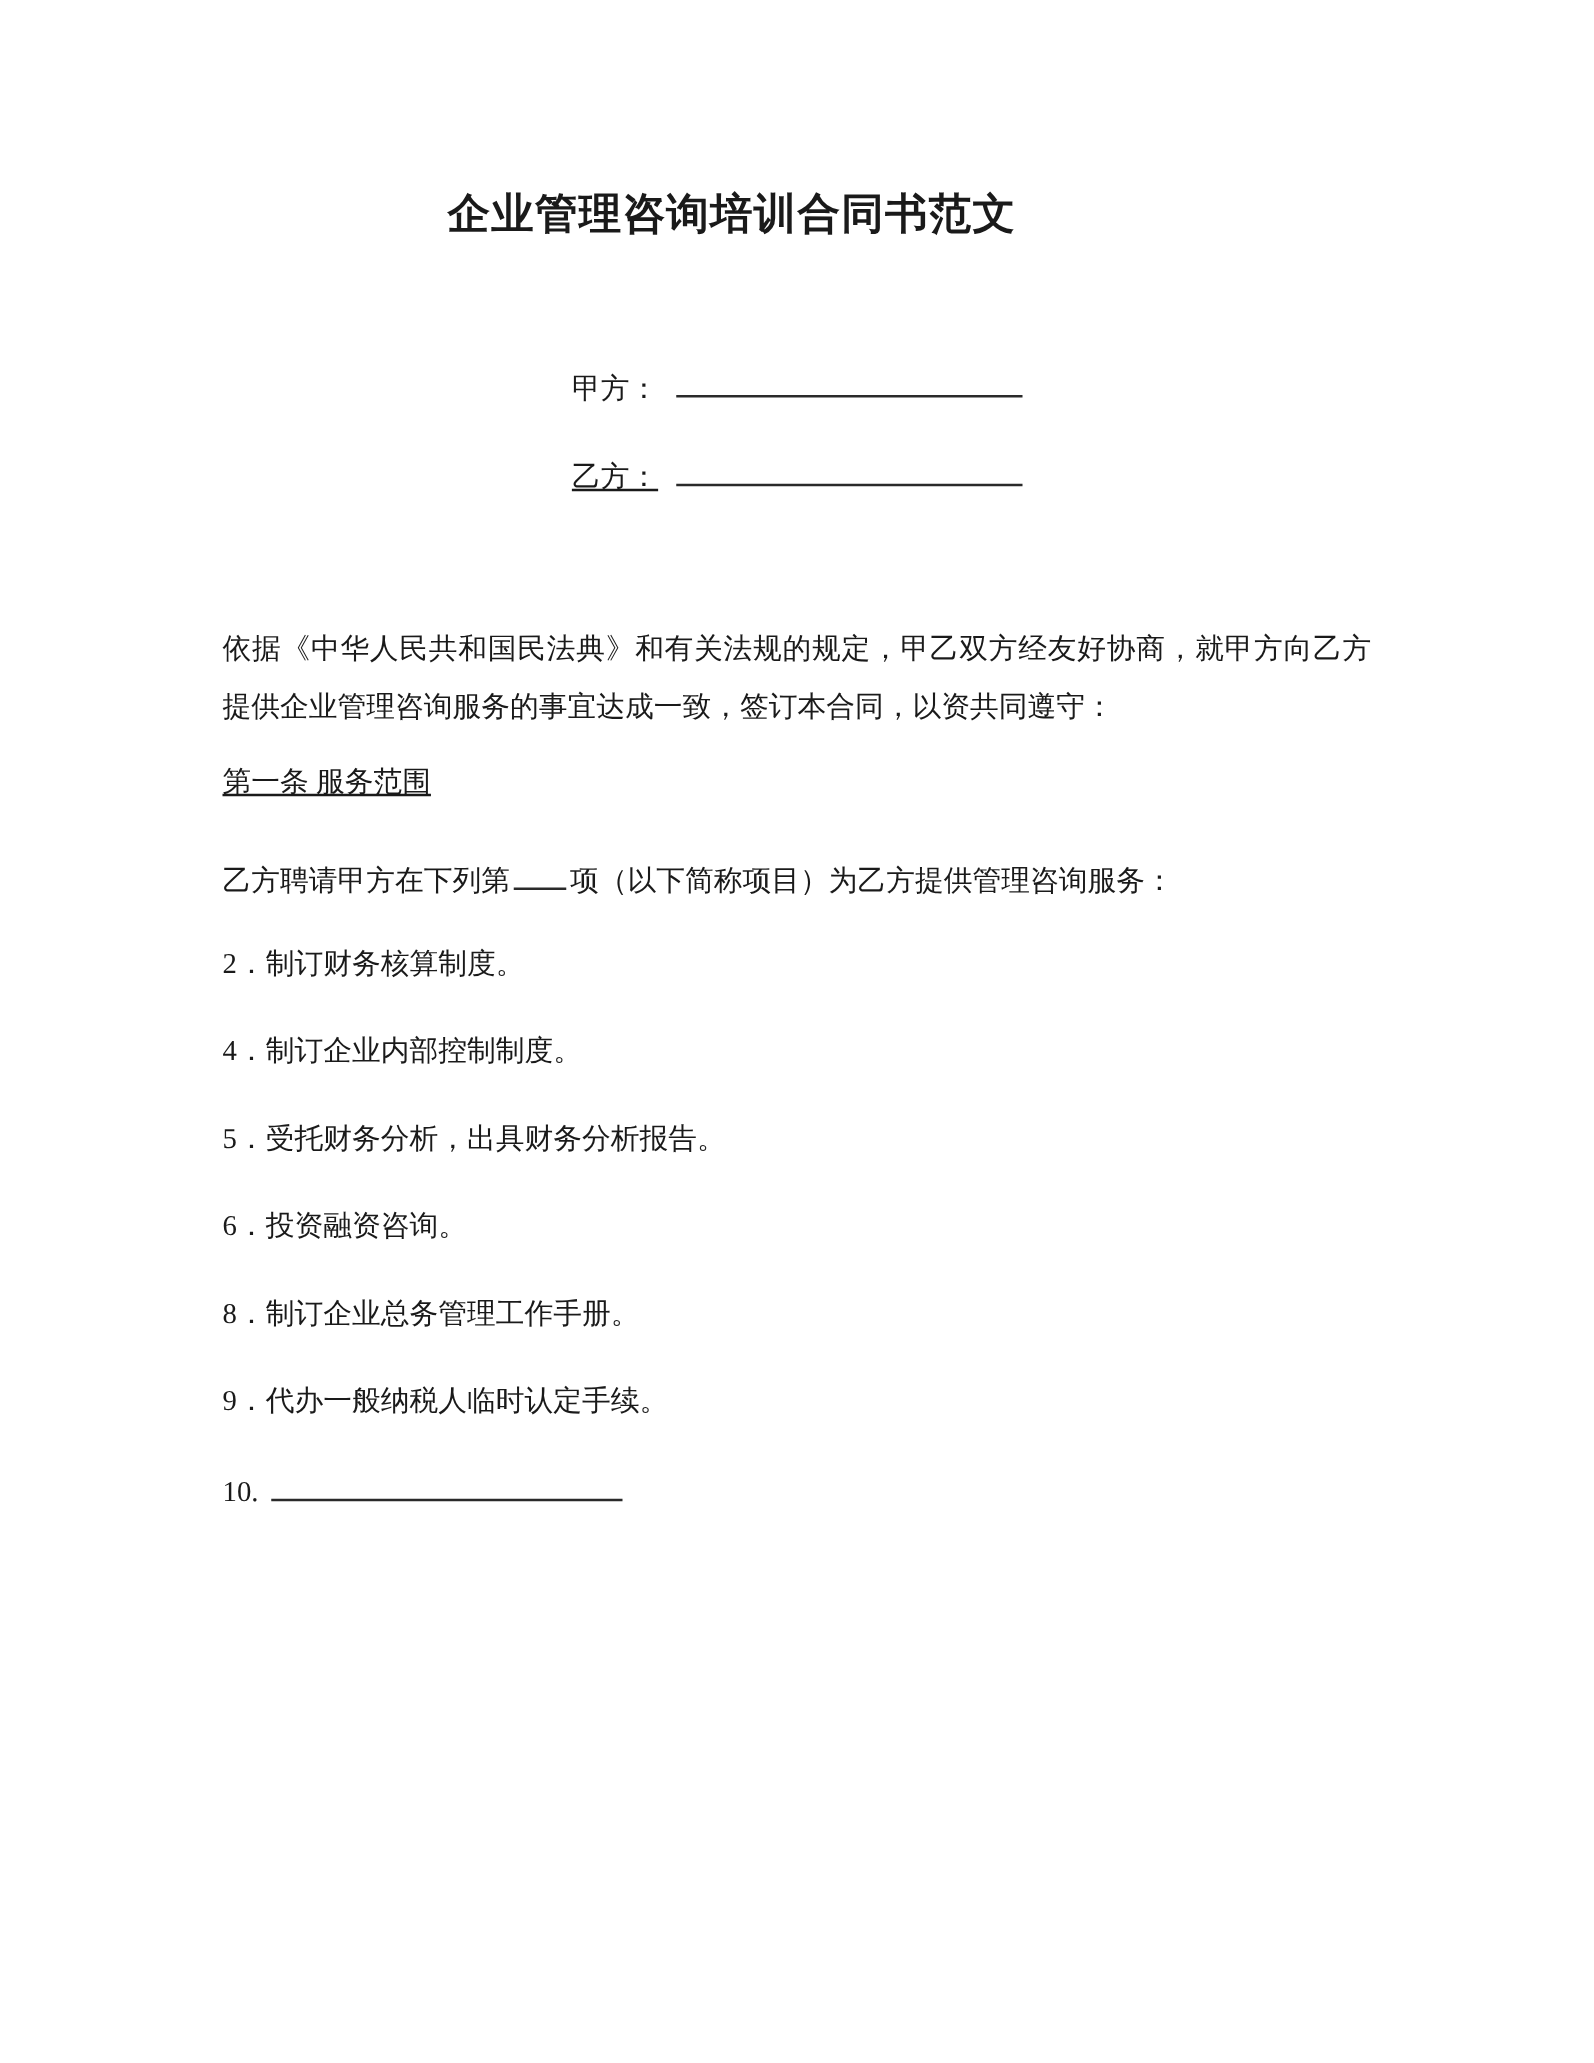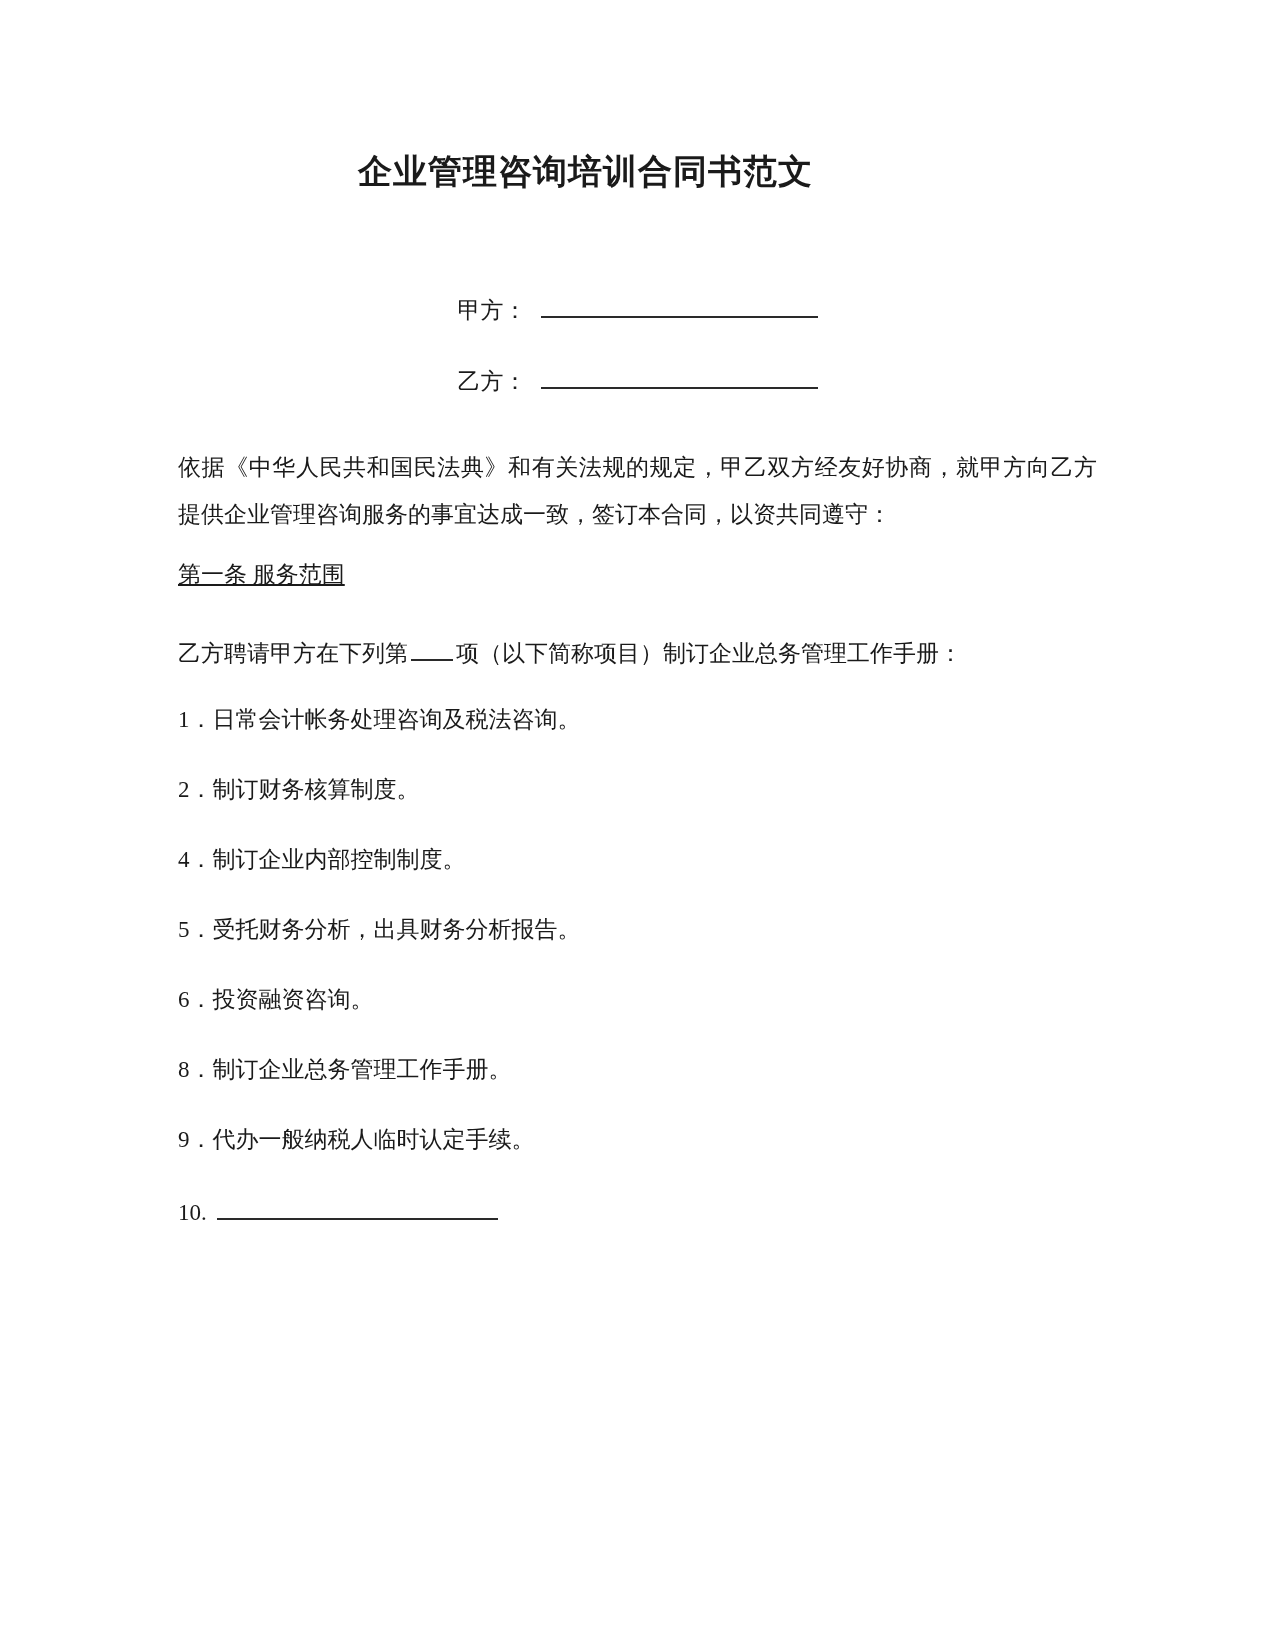--- a/index.html
+++ b/index.html
@@ -32,21 +32,22 @@
   p {
     font-size: 23px;
     margin: 0;
   }
   .party-line {
     line-height: 33px;
     margin: 0 0 36px 0;
     text-align: center;
   }
   .party-line.last {
-    margin-bottom: 46px;
+    margin-bottom: 97px;
+    text-decoration: underline;
   }
   .intro {
     line-height: 47px;
     text-align: justify;
     margin: 0 0 21px 0;
   }
   .article-heading {
     line-height: 31px;
     margin: 0 0 45px 0;
     text-decoration: underline;
@@ -89,23 +90,22 @@
   <h1 class="doc-title">企业管理咨询培训合同书范文</h1>
 
   <p class="party-line"><span>甲方：</span><span class="blank blank-party"></span></p>
 
   <p class="party-line last"><span>乙方：</span><span class="blank blank-party"></span></p>
 
   <p class="intro">依据《中华人民共和国民法典》和有关法规的规定，甲乙双方经友好协商，就甲方向乙方提供企业管理咨询服务的事宜达成一致，签订本合同，以资共同遵守：</p>
 
   <p class="article-heading">第一条 服务范围</p>
 
-  <p class="lead"><span>乙方聘请甲方在下列第</span><span class="blank blank-small"></span><span>项（以下简称项目）制订企业总务管理工作手册：</span></p>
+  <p class="lead"><span>乙方聘请甲方在下列第</span><span class="blank blank-small"></span><span>项（以下简称项目）为乙方提供管理咨询服务：</span></p>
 
-  <p class="item"><span class="num">1．</span><span>日常会计帐务处理咨询及税法咨询。</span></p>
 
   <p class="item"><span class="num">2．</span><span>制订财务核算制度。</span></p>
 
 
   <p class="item"><span class="num">4．</span><span>制订企业内部控制制度。</span></p>
 
   <p class="item"><span class="num">5．</span><span>受托财务分析，出具财务分析报告。</span></p>
 
   <p class="item"><span class="num">6．</span><span>投资融资咨询。</span></p>
 

